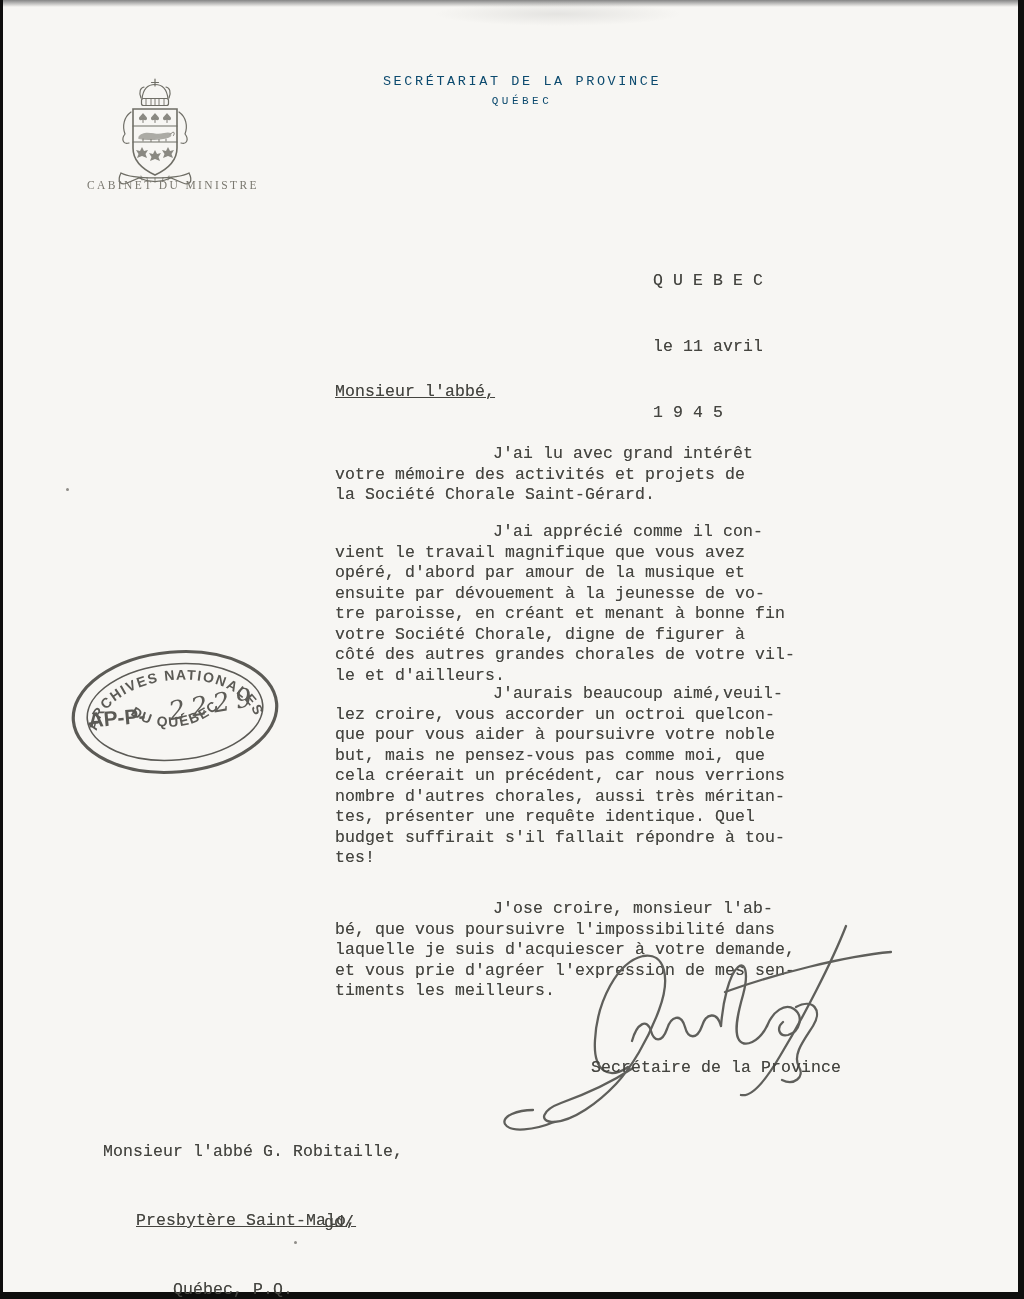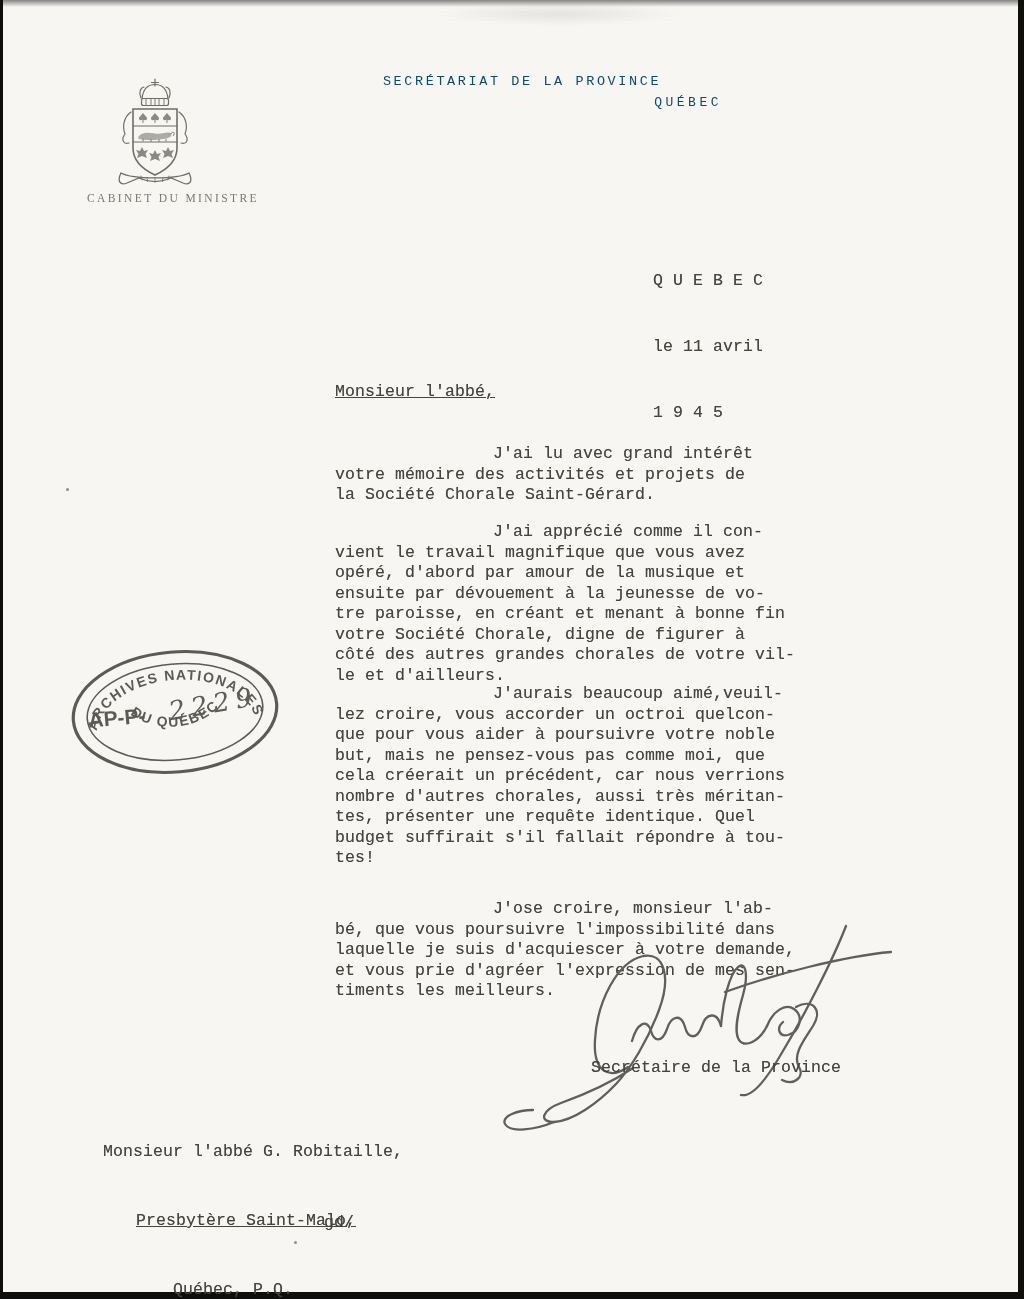--- a/index.html
+++ b/index.html
@@ -21,24 +21,24 @@
     position:absolute;top:2px;left:430px;width:250px;height:24px;
     background:radial-gradient(ellipse at center,rgba(130,130,130,.16),transparent 70%);
   }
   
   .lh-center{
     position:absolute;left:319px;top:74px;width:400px;text-align:center;
     font-family:Liberation Mono, monospace;
     color:#0c4a6e;
   }
   .lh-dept{font-size:13.5px;letter-spacing:2.6px;}
-  .lh-city{font-size:13px;letter-spacing:3.5px;margin-top:6px;text-align:right;}
+  .lh-city{font-size:11px;letter-spacing:3.5px;margin-top:6px;}
   .crest{position:absolute;left:104px;top:76px;}
   .cabinet{
-    position:absolute;left:84px;top:192px;
+    position:absolute;left:84px;top:179px;
     font-family:"Liberation Serif","DejaVu Serif",serif;
     font-size:11.5px;letter-spacing:2.4px;color:#7a786f;white-space:nowrap;
   }
   
   .tw{
     position:absolute;color:#454540;font-size:16.5px;line-height:20.5px;
     white-space:pre;letter-spacing:0.1px;
     text-shadow:0 0 .5px rgba(60,60,55,.55);
   }
   .dateblock{left:650px;top:226px;line-height:22px;}

